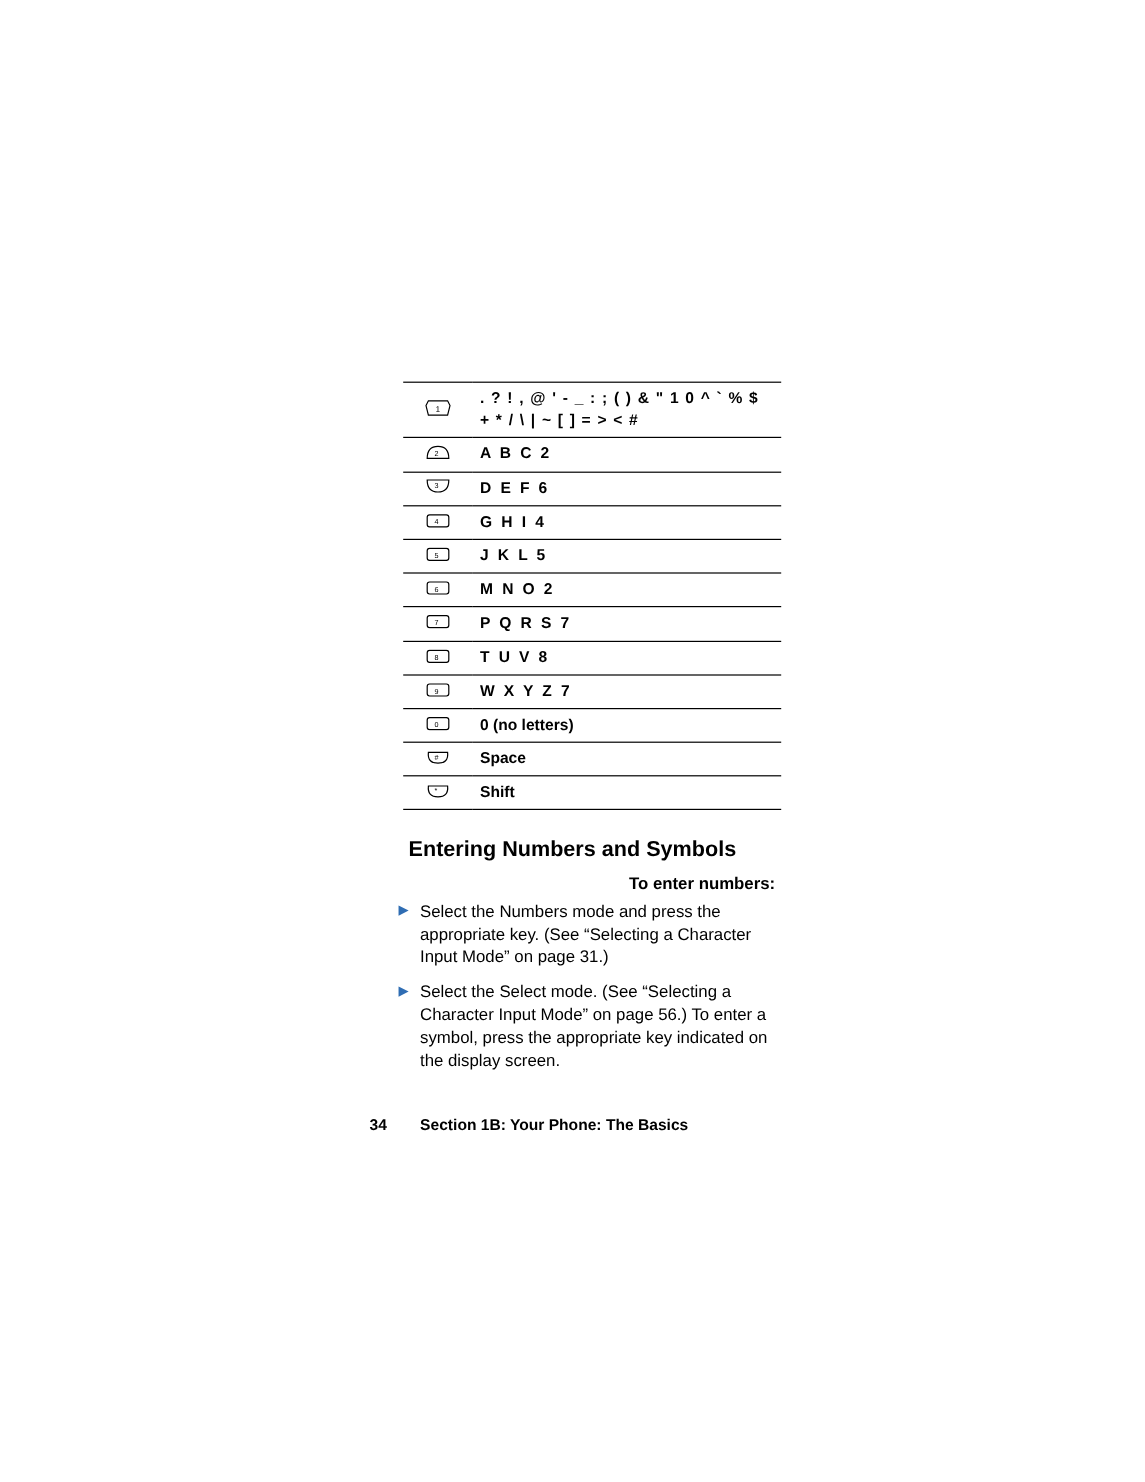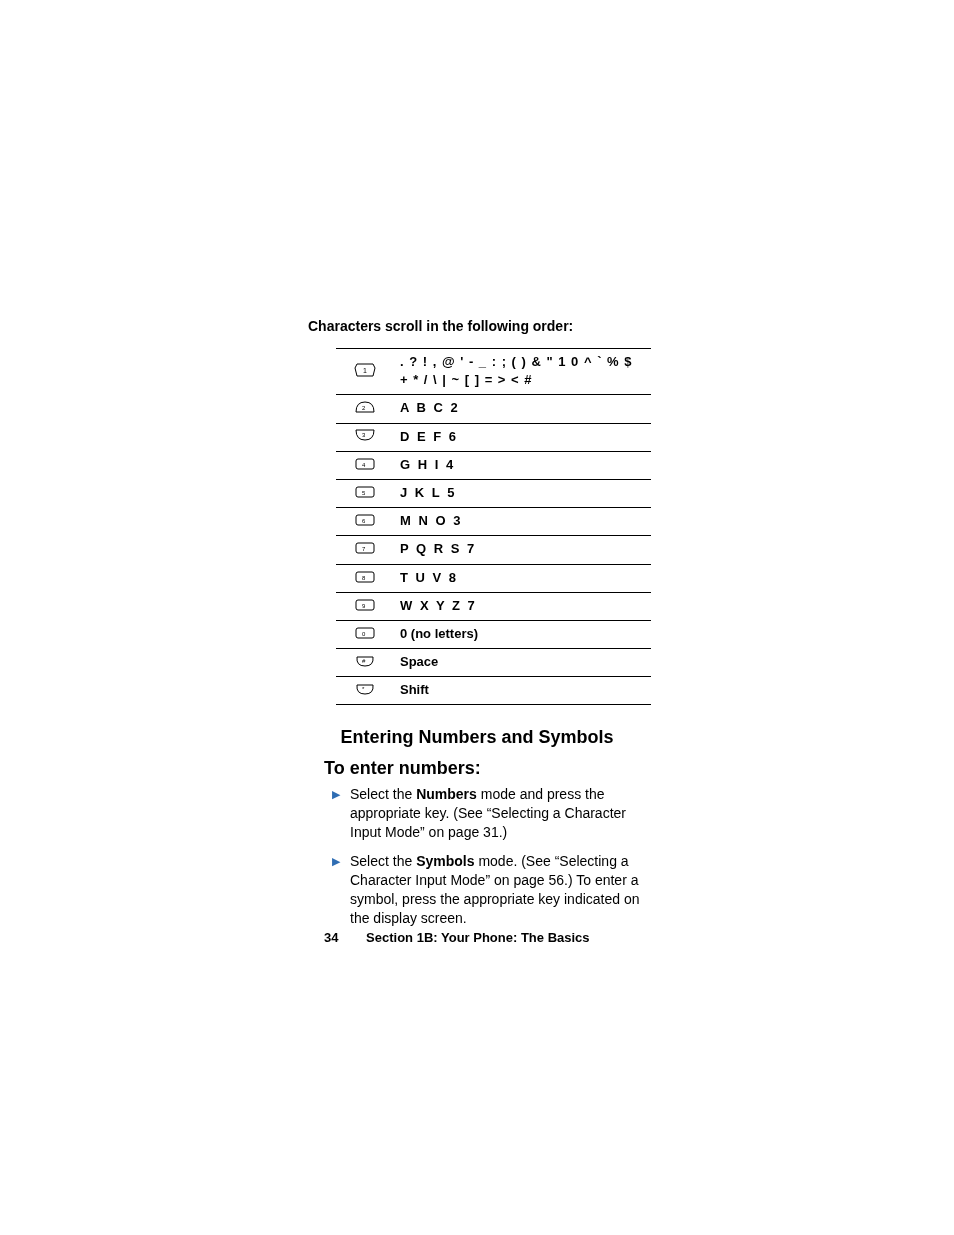--- a/index.html
+++ b/index.html
@@ -59,61 +59,61 @@
     display: inline-block;
     vertical-align: middle;
   }
   h2.section-head {
     font-size: 18px;
     font-weight: 700;
     margin: 22px 0 10px 0;
     text-align: center;
   }
   .subhead {
-    font-size: 18px;
+    font-size: 14px;
     font-weight: 700;
     margin: 8px 0 6px 16px;
+    text-align: right;
   }
   .bullet-block {
     display: flex;
     margin: 0 0 10px 24px;
   }
   .bullet-mark {
     flex: 0 0 18px;
     color: #2f6db3;
     font-size: 11px;
     line-height: 18px;
   }
   .bullet-text {
     font-size: 14px;
     line-height: 1.35;
   }
   .bullet-text b {
-    font-weight: 700;
+    font-weight: 400;
   }
   .footer {
     position: absolute;
-    left: 324px;
+    left: 308px;
     bottom: 290px;
     font-size: 13px;
   }
   .footer .pg {
     font-weight: 700;
     margin-right: 24px;
   }
   .footer .sect {
     font-weight: 700;
   }
 </style>
 </head>
 <body>
 
 <div class="page">
 
-  <div class="intro">Characters scroll in the following order:</div>
 
   <table class="char-table">
 
     <tbody>
         <tr>
       <td class="key-cell">
         <span class="key-icon">
           <svg width="22" height="14" viewBox="0 0 22 14">
             <path d="M3 1 H19 L21 5 L19 13 H3 L1 5 Z" fill="none" stroke="#000" stroke-width="1"></path>
             <text x="9" y="10" font-size="7" font-family="Arial" fill="#000">1</text>
@@ -173,21 +173,21 @@
 
     <tr>
       <td class="key-cell">
         <span class="key-icon">
           <svg width="20" height="12" viewBox="0 0 20 12">
             <rect x="1" y="1" width="18" height="10" rx="2" fill="none" stroke="#000" stroke-width="1"></rect>
             <text x="7" y="9" font-size="6" font-family="Arial" fill="#000">6</text>
           </svg>
         </span>
       </td>
-      <td class="val-cell">M N O 3</td>
+      <td class="val-cell">M N O 2</td>
     </tr>
 
     <tr>
       <td class="key-cell">
         <span class="key-icon">
           <svg width="20" height="12" viewBox="0 0 20 12">
             <rect x="1" y="1" width="18" height="10" rx="2" fill="none" stroke="#000" stroke-width="1"></rect>
             <text x="7" y="9" font-size="6" font-family="Arial" fill="#000">7</text>
           </svg>
         </span>
@@ -263,21 +263,21 @@
   <div class="bullet-block">
     <div class="bullet-mark">▶</div>
     <div class="bullet-text">
       <span>Select the </span><b>Numbers</b><span> mode and press the appropriate key. (See “Selecting a Character Input Mode” on page 31.)</span>
     </div>
   </div>
 
   <div class="bullet-block">
     <div class="bullet-mark">▶</div>
     <div class="bullet-text">
-      <span>Select the </span><b>Symbols</b><span> mode. (See “Selecting a Character Input Mode” on page 56.) To enter a symbol, press the appropriate key indicated on the display screen.</span>
+      <span>Select the </span><b>Select</b><span> mode. (See “Selecting a Character Input Mode” on page 56.) To enter a symbol, press the appropriate key indicated on the display screen.</span>
     </div>
   </div>
 
   <div class="footer">
     <span class="pg">34</span>
     <span class="sect">Section 1B: Your Phone: The Basics</span>
   </div>
 
 </div>
 

